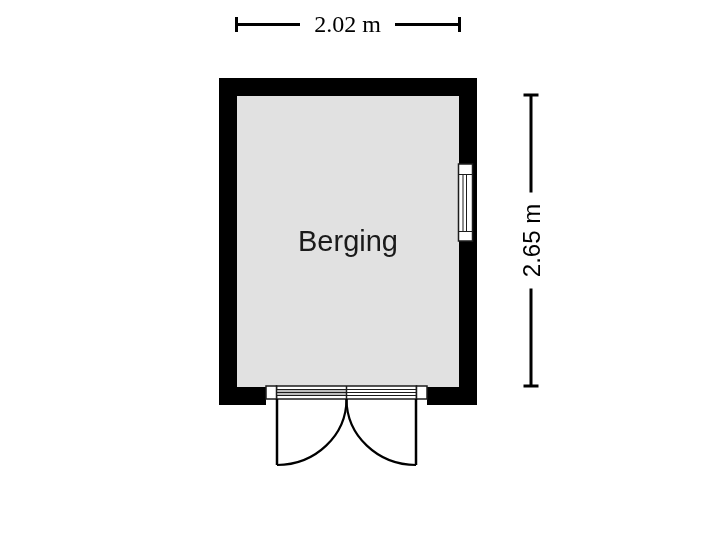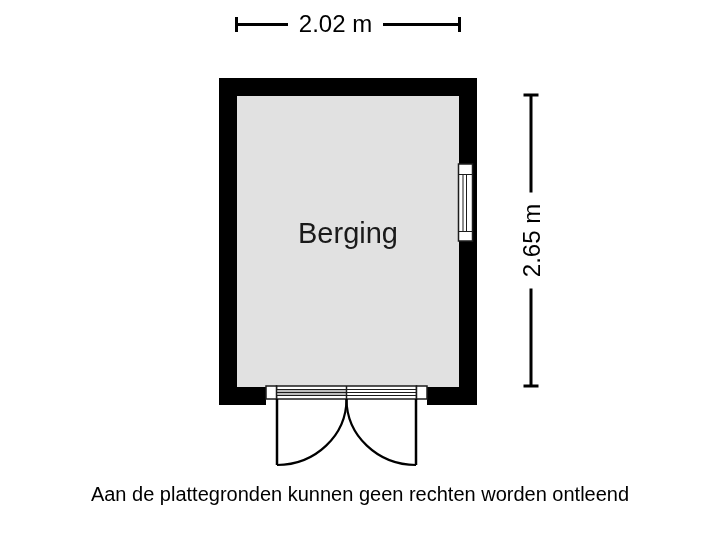--- a/index.html
+++ b/index.html
@@ -27,37 +27,38 @@
     background: #ffffff;
     border-radius: 9px;
     display: flex;
     align-items: center;
     justify-content: center;
     font-size: 24px;
     color: #000000;
     white-space: nowrap;
   }
   .dim-label-top {
-    left: 288px;
+    left: 300px;
     top: 10px;
     width: 95px;
     height: 28px;
+    font-family: Liberation Serif, serif;
   }
   .dim-label-right {
     left: 483px;
     top: 224px;
     width: 96px;
     height: 33px;
     transform: rotate(-90deg);
     transform-origin: center center;
   }
   .room-label {
     position: absolute;
     left: 237px;
-    top: 88px;
+    top: 96px;
     width: 222px;
     height: 291px;
     display: flex;
     align-items: center;
     justify-content: center;
     font-size: 29px;
     color: #1a1a1a;
     pointer-events: none;
   }
   .footer-line {
@@ -123,16 +124,15 @@
       <line x1="523.5" y1="386" x2="538.5" y2="386" stroke-width="3"></line>
     </g>
   </svg>
 
   <div class="dim-label dim-label-top">2.02 m</div>
 
   <div class="dim-label dim-label-right">2.65 m</div>
 
   <div class="room-label">Berging</div>
 
-  <div class="footer-line footer-disclaimer">Aan de plattegronden kunnen geen rechten worden ontleend</div>
 
 
 </div>
 
 </body></html>

